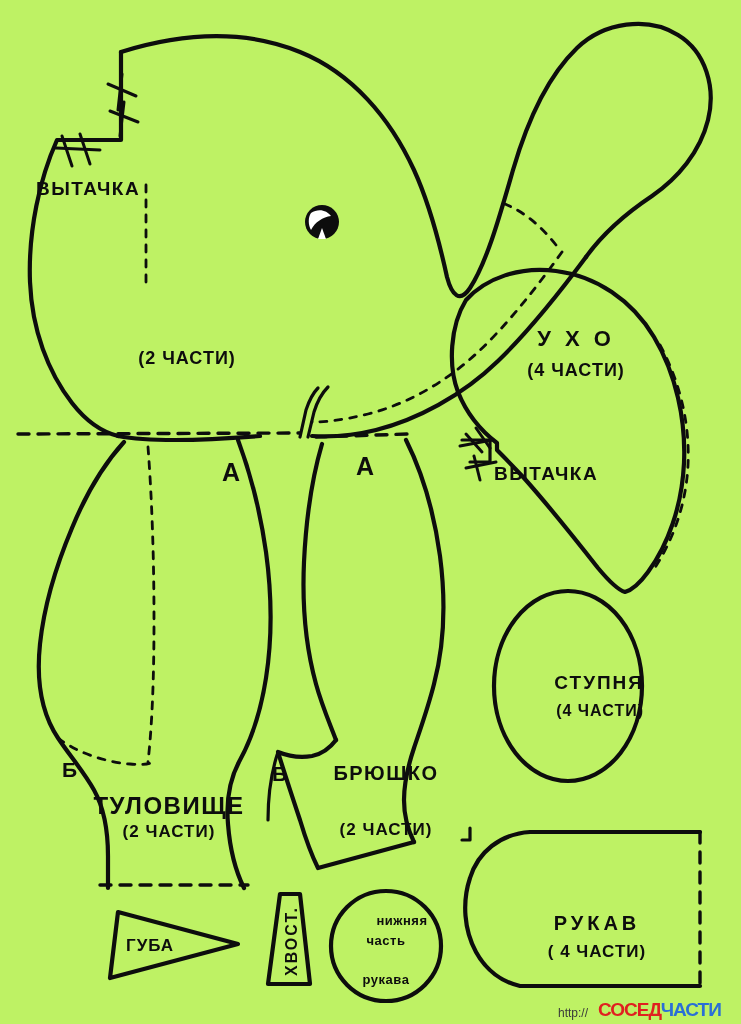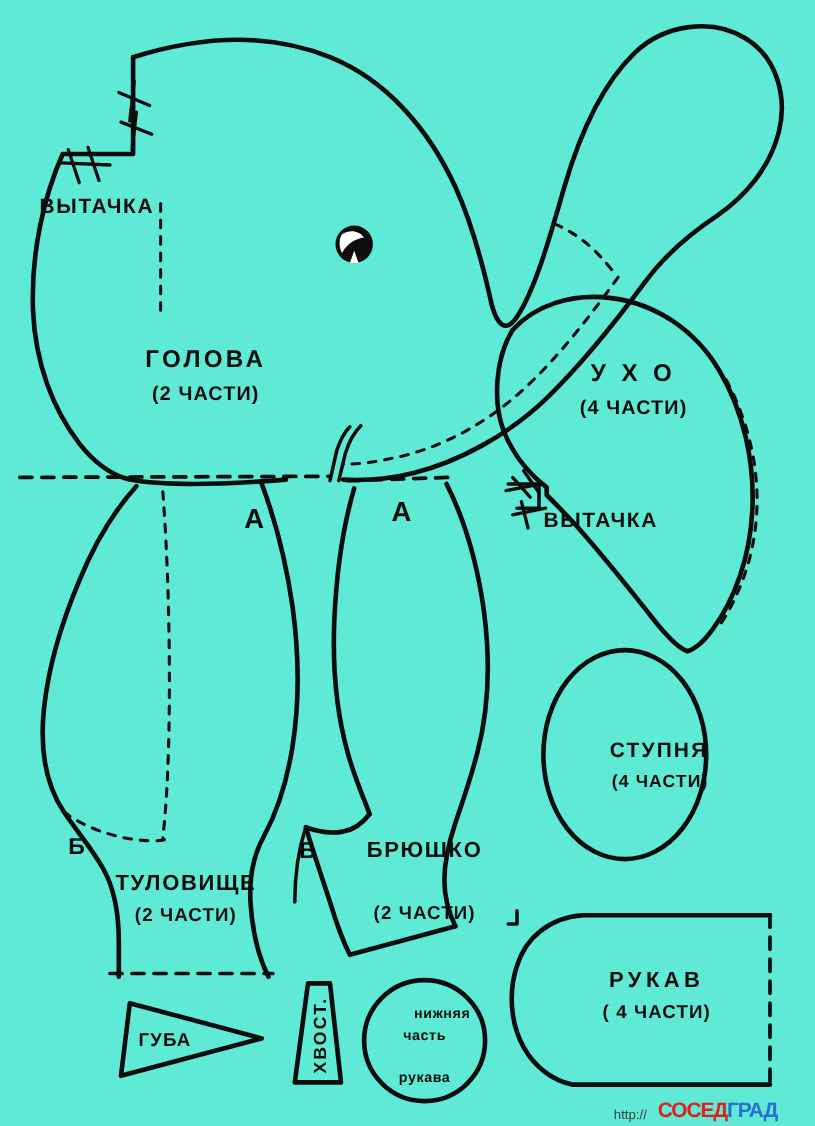--- a/index.html
+++ b/index.html
@@ -5,21 +5,21 @@
   html,body{margin:0;padding:0;background:#fff;}
   body{
     width:741px;height:1024px;
     font-family:"Liberation Sans", sans-serif;
     overflow:hidden;
     position:relative;
   }
   #sheet{
     position:absolute;inset:0;
     width:741px;height:1024px;
-    background:#5eead4;
+    background:#bef264;
   }
   svg#pattern{
     position:absolute;top:0;left:0;
     width:741px;height:1024px;
     display:block;
   }
   .ink{fill:none;stroke:#0d0d0d;stroke-linecap:round;stroke-linejoin:round;}
   .solid{stroke-width:4.2;}
   .solid-thin{stroke-width:3.2;}
   .dash{stroke-width:3.4;stroke-dasharray:11 9;}
@@ -35,23 +35,23 @@
     font-weight:700;
     white-space:pre;
     line-height:1.18;
     text-align:center;
     letter-spacing:1px;
   }
   .t-vytachka{font-size:19px;letter-spacing:1.5px;}
   .t-golova{font-size:22px;letter-spacing:3px;}
   .t-ucho{font-size:22px;letter-spacing:4px;}
   .t-stupnya{font-size:19px;letter-spacing:2px;text-align:right;}
-  .t-tulovische{font-size:20px;letter-spacing:1.5px;}
+  .t-tulovische{font-size:24px;letter-spacing:1.5px;}
   .t-bryushko{font-size:20px;letter-spacing:1.5px;}
-  .t-rukav{font-size:20px;letter-spacing:4px;}
+  .t-rukav{font-size:20px;letter-spacing:4px;margin-top:32px;}
   .t-guba{font-size:17px;letter-spacing:1px;}
   .t-nizh{font-size:13px;letter-spacing:0.5px;line-height:1.35;}
   .t-mark{font-size:25px;font-weight:700;}
   .t-markb{font-size:21px;font-weight:700;}
   .t-hvost{
     font-size:16px;letter-spacing:2px;
     transform:rotate(-90deg);
     transform-origin:left top;
   }
 
@@ -279,21 +279,20 @@
     </g>
 
     <g>
       <circle class="ink solid" cx="386" cy="946" r="55"></circle>
     </g>
 
   </svg>
 
   <div class="lbl t-vytachka" style="left:36px;top:178px;">ВЫТАЧКА</div>
 
-  <div class="lbl t-golova" style="left:92px;top:314px;width:190px;">ГОЛОВА</div>
   <div class="lbl t-golova" style="left:92px;top:348px;width:190px;font-size:18px;letter-spacing:1px;">(2 ЧАСТИ)</div>
 
   <div class="lbl t-ucho" style="left:496px;top:326px;width:160px;">У Х О</div>
   <div class="lbl t-ucho" style="left:496px;top:360px;width:160px;font-size:18px;letter-spacing:1px;">(4 ЧАСТИ)</div>
 
   <div class="lbl t-vytachka" style="left:494px;top:463px;">ВЫТАЧКА</div>
 
   <div class="lbl t-stupnya" style="left:494px;top:672px;width:150px;">СТУПНЯ</div>
   <div class="lbl t-stupnya" style="left:494px;top:702px;width:150px;font-size:16px;letter-spacing:1px;">(4 ЧАСТИ)</div>
 
@@ -315,17 +314,17 @@
   <div class="lbl t-nizh" style="left:338px;top:952px;width:96px;margin-top:19px;">рукава</div>
 
   <div class="lbl t-mark" style="left:222px;top:458px;">А</div>
   <div class="lbl t-mark" style="left:356px;top:452px;">А</div>
   <div class="lbl t-markb" style="left:62px;top:758px;">Б</div>
   <div class="lbl t-markb" style="left:272px;top:762px;">Б</div>
 
   <div id="watermark">
     <div id="wm-url">http://</div>
     <div id="wm-brand">
-      <span class="r">СОСЕД</span><span class="b">ГРАД</span>
+      <span class="r">СОСЕД</span><span class="b">ЧАСТИ</span>
     </div>
   </div>
 
 </div>
 
 </body></html>

